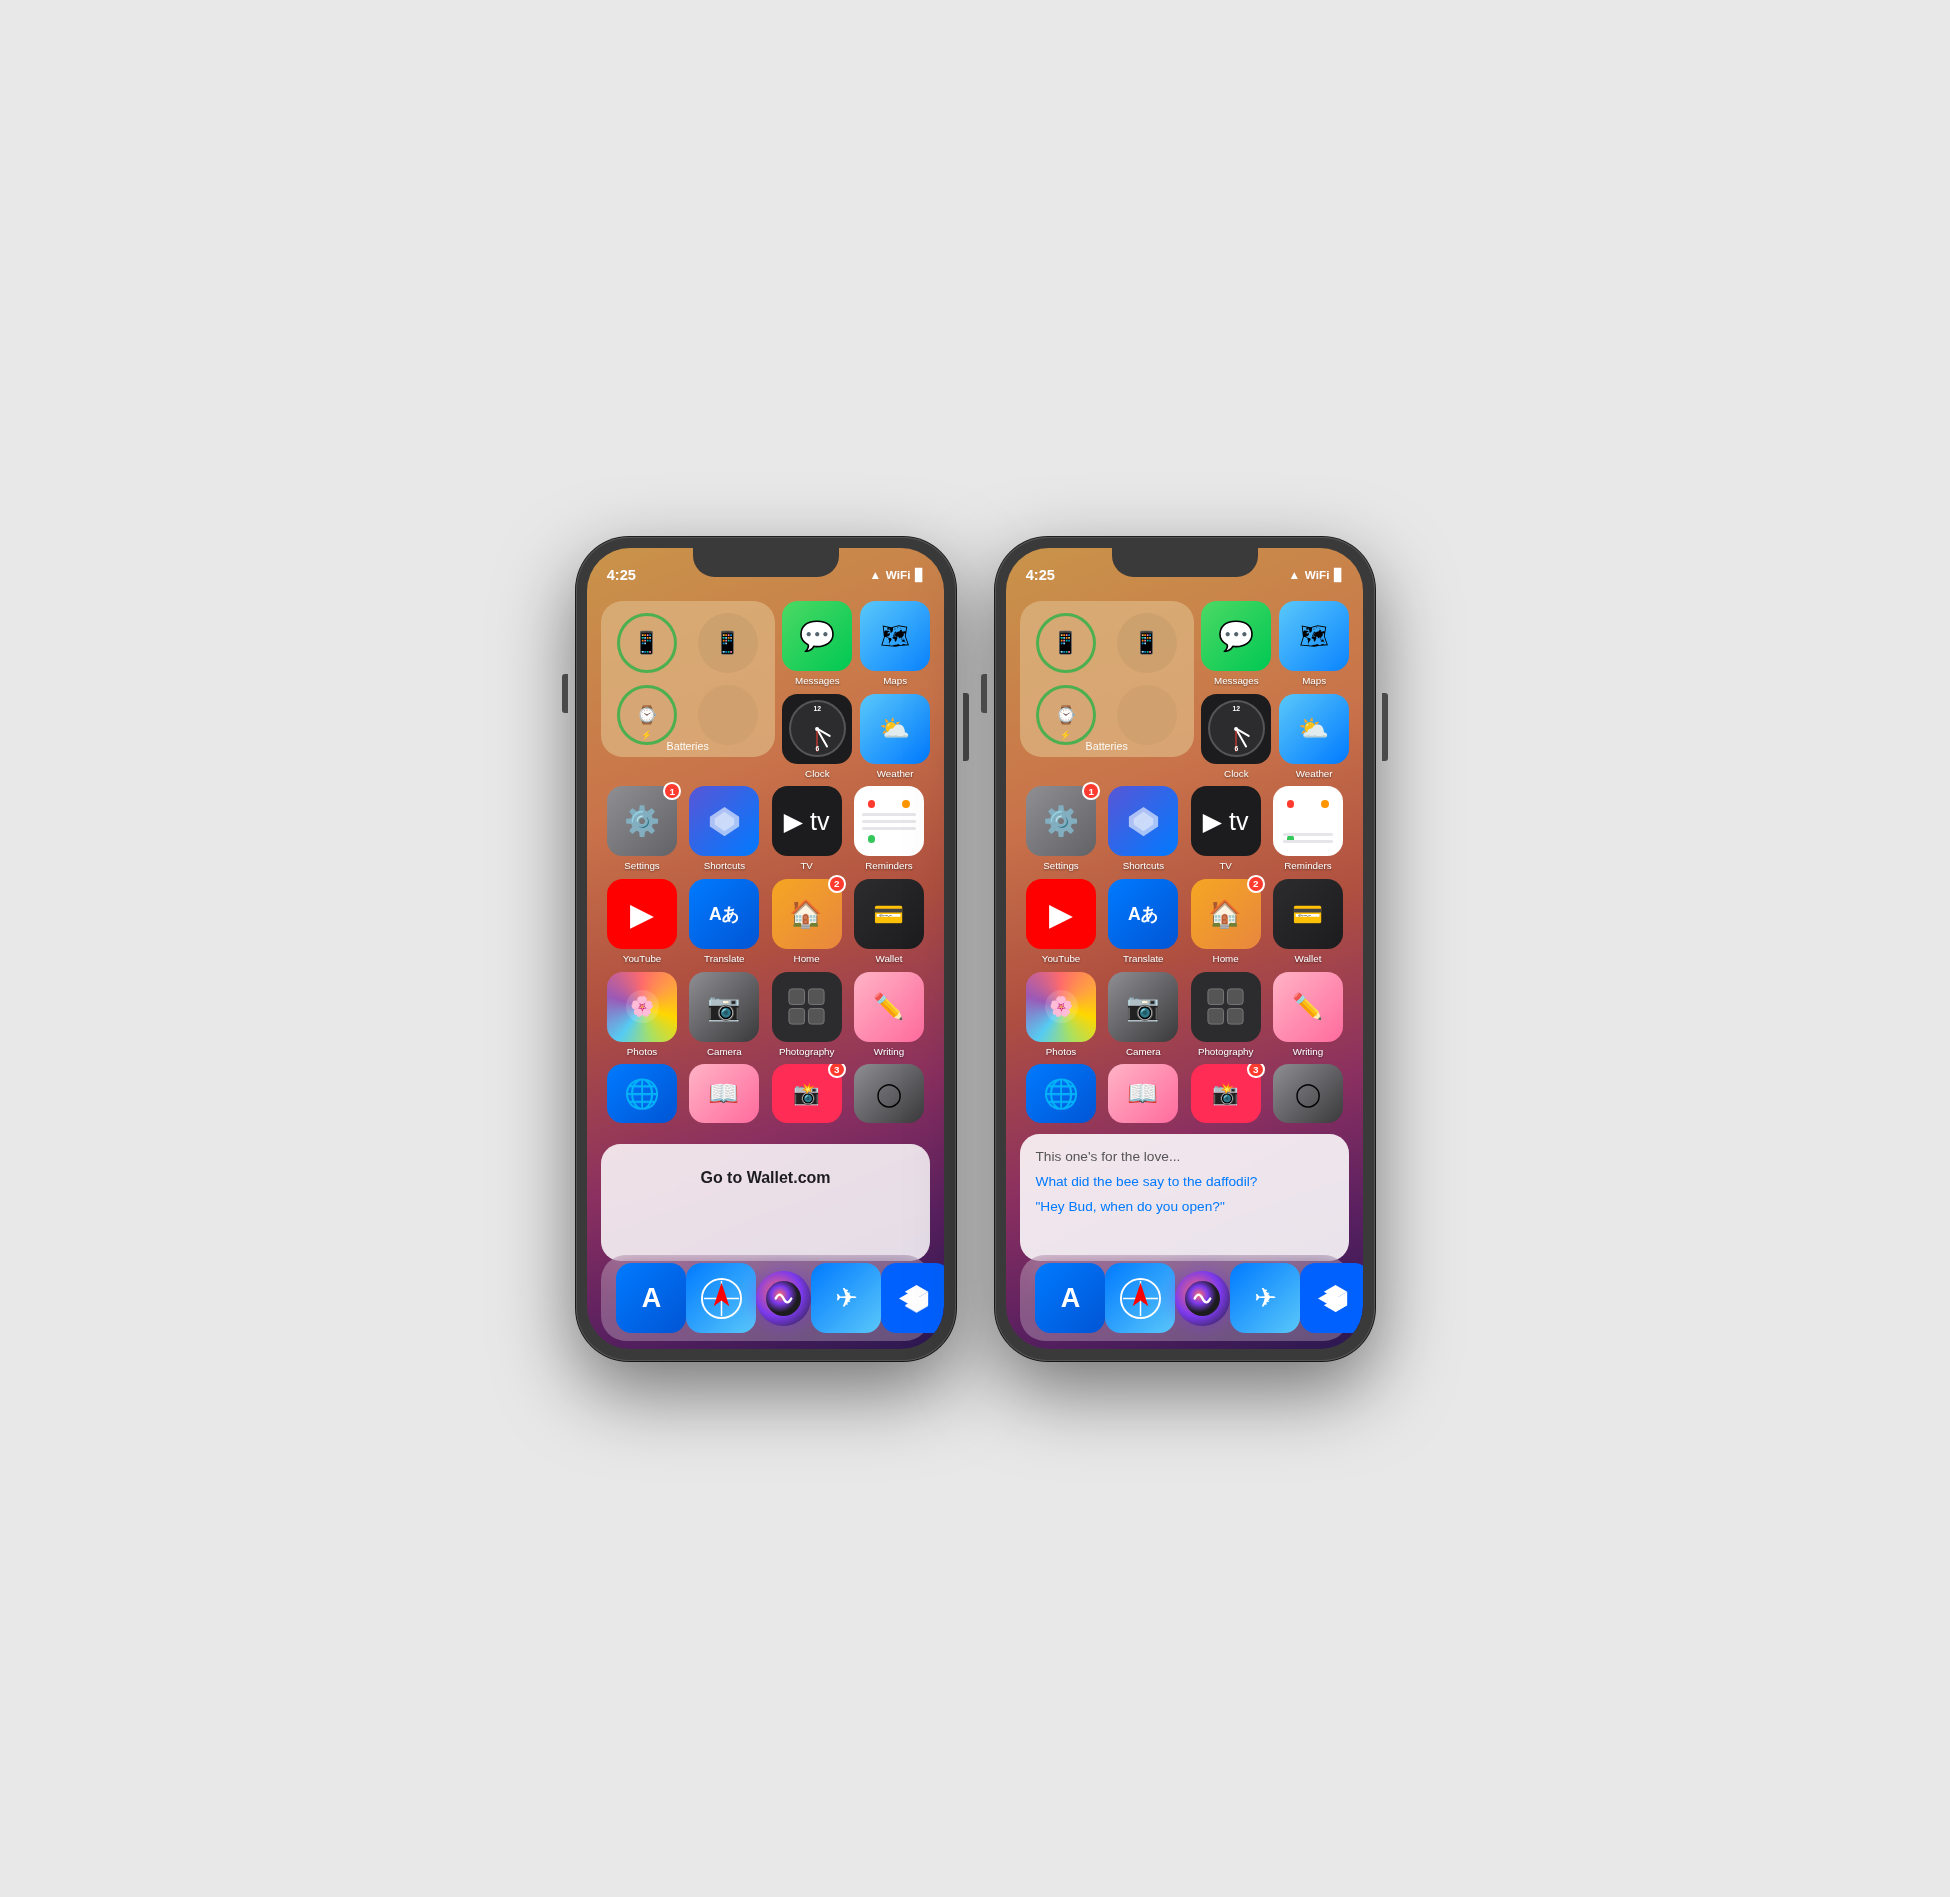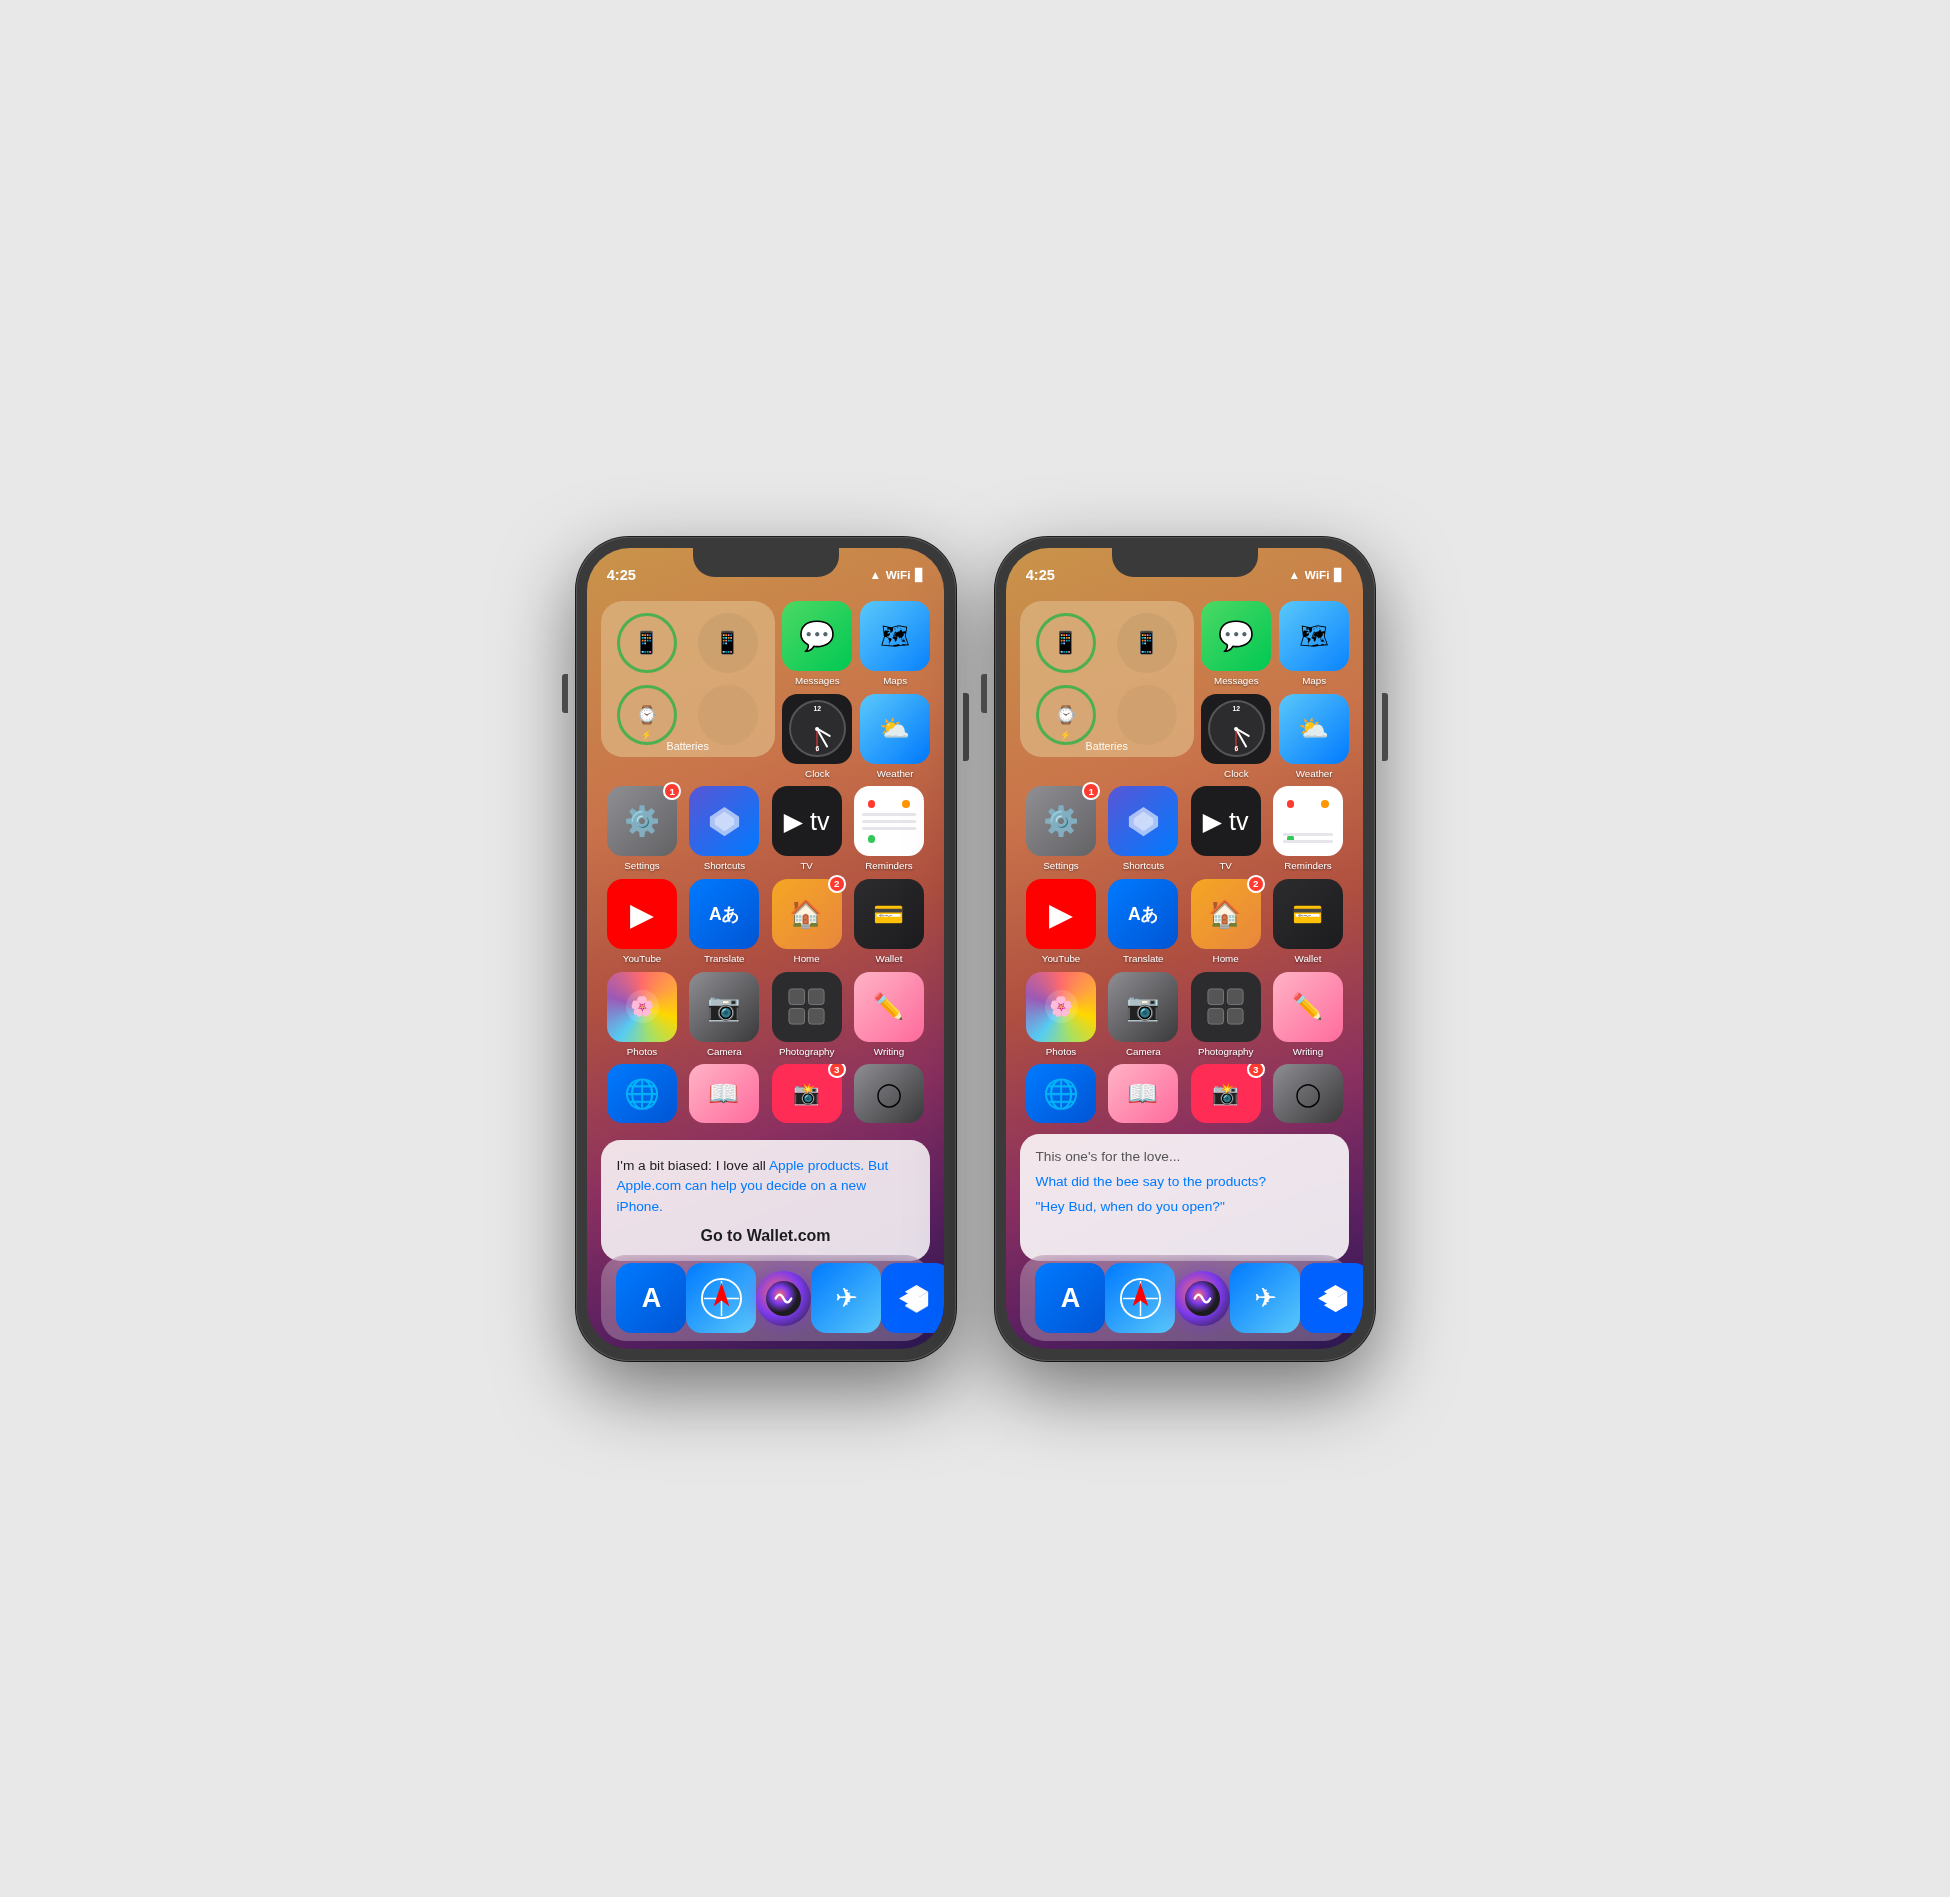--- a/index.html
+++ b/index.html
@@ -505,23 +505,20 @@
             <div class="partial-app">
               <div class="partial-app-img bg-camera">
                 <span style="font-size:23.4px;">◯</span>
               </div>
             </div>
           </div>
 
         </div>
 
         <div class="siri-overlay">
-          <p class="siri-text">
-            <span>I'm a bit biased: I love all </span><span class="siri-highlight">Apple products. But Apple.com can help you decide on a new iPhone.</span>
-          </p>
           <span class="siri-bold">Go to Wallet.com</span>
         </div>
 
         <div class="dock">
           <div class="app-icon">
             <div class="app-icon-img bg-appstore">
               <span style="font-size:27px;color:white;font-weight:700;">A</span>
             </div>
           </div>
           <div class="app-icon">
@@ -766,21 +763,21 @@
               <div class="partial-app-img bg-camera">
                 <span style="font-size:23.4px;">◯</span>
               </div>
             </div>
           </div>
 
         </div>
 
         <div class="siri-overlay-2">
           <p style="font-size:13.7px;color:#555;margin-bottom:9.8px;">This one's for the love...</p>
-          <p style="font-size:13.7px;color:#007aff;margin-bottom:9.8px;">What did the bee say to the products?</p>
+          <p style="font-size:13.7px;color:#007aff;margin-bottom:9.8px;">What did the bee say to the daffodil?</p>
           <p style="font-size:13.7px;color:#007aff;">"Hey Bud, when do you open?"</p>
         </div>
 
         <div class="dock">
           <div class="app-icon">
             <div class="app-icon-img bg-appstore">
               <span style="font-size:27px;color:white;font-weight:700;">A</span>
             </div>
           </div>
           <div class="app-icon">

